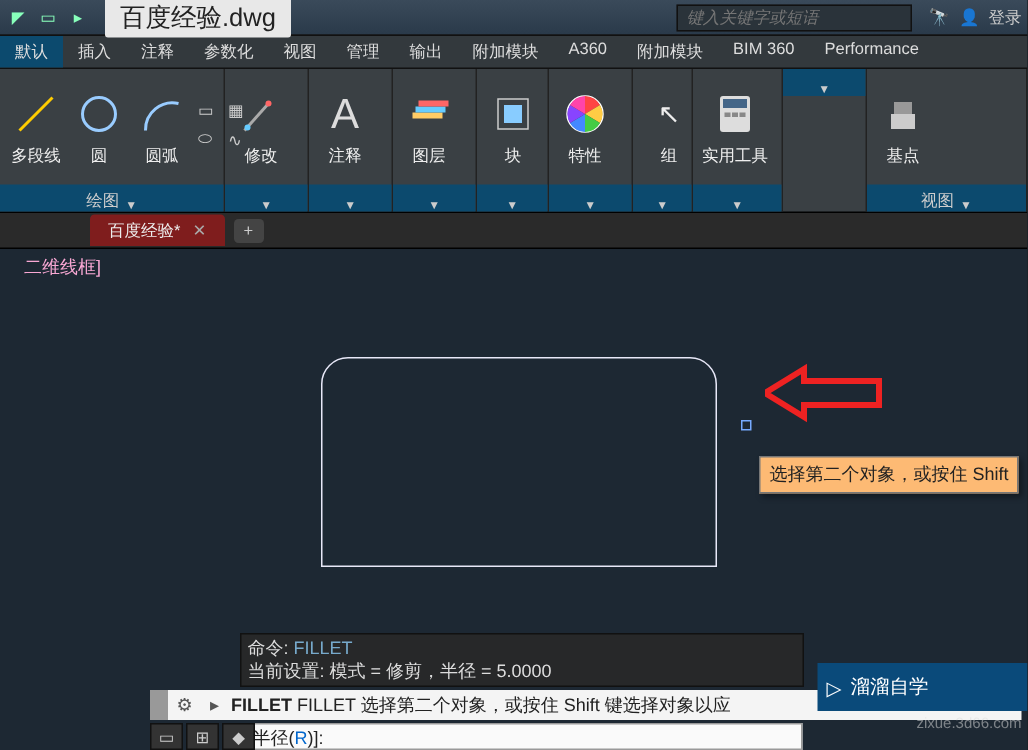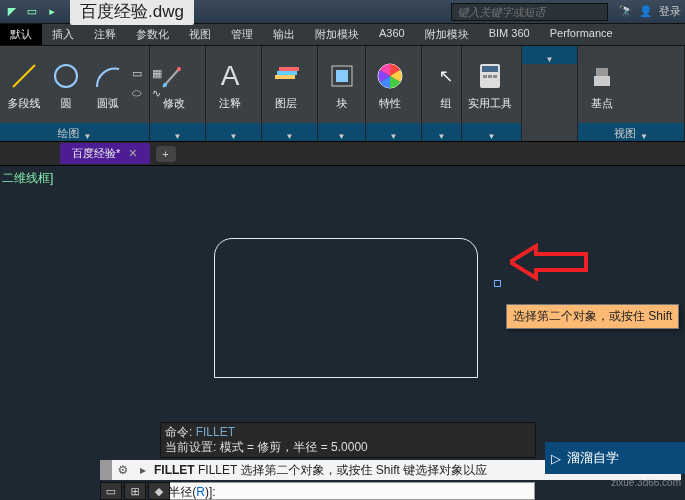--- a/index.html
+++ b/index.html
@@ -6,38 +6,38 @@
   body { background: #1a1a1a; width: 685px; height: 500px; overflow: hidden; position: relative; color: #ccc; font-size: 11px; }
   
   .titlebar { height: 24px; background: linear-gradient(#3a4a5a,#2a3a4a); display: flex; align-items: center; padding: 0 4px; gap: 4px; border-bottom:1px solid #111; }
   .qat-icon { width: 16px; height: 16px; display: flex; align-items: center; justify-content: center; color: #8fb; cursor: pointer; }
   .filename-chip { background: #e8e8e8; color: #222; padding: 2px 10px; border-radius: 2px; margin-left: 6px; font-size: 17px; }
   .title-search { background: #2a333a; color: #aaa; font-style: italic; padding: 2px 6px; width: 157px; border: 1px solid #111; font-size: 11px; margin-left: auto; }
   .title-right { display:flex; align-items:center; gap:6px; margin-left:8px; color:#ccc; }
   
   .ribbon-tabs { display: flex; background: #33393d; height: 22px; border-bottom:1px solid #111; }
   .ribbon-tab { padding: 3px 10px; font-size: 11px; color: #ddd; cursor: pointer; }
-  .ribbon-tab.active { background: #000000; }
+  .ribbon-tab.active { background: #0c4a6e; }
   
   .ribbon { display: flex; height: 96px; background: #3a4044; border-bottom: 1px solid #000; }
   .panel { display: flex; flex-direction: column; border-right: 1px solid #222; position:relative; }
   .panel-body { flex: 1; display: flex; align-items: center; padding: 4px 6px; gap: 6px; }
   .panel-title { height: 18px; background: #0c4a6e; color: #ccc; font-size: 11px; display: flex; align-items: flex-end; justify-content: center; gap:4px; }
   .panel-title .dd { font-size:8px; }
   .tool { display: flex; flex-direction: column; align-items: center; gap: 2px; font-size: 11px; color: #eee; cursor:pointer; }
   .big-icon { width: 36px; height: 36px; display:flex; align-items:center; justify-content:center; }
   .small-grid { display:grid; grid-template-columns: repeat(2,16px); grid-auto-rows:16px; gap:4px; }
   .sm { width:16px; height:16px; }
   
   .filetabs { height: 24px; background: #2a2a2a; display: flex; align-items: center; padding-left: 60px; border-bottom:1px solid #000; }
-  .filetab { background: #4c1d95; padding: 3px 12px; display: flex; align-items: center; gap: 8px; color: #eee; font-size: 11px; border-top-left-radius:3px; border-top-right-radius:3px; }
+  .filetab { background: #7f1d1d; padding: 3px 12px; display: flex; align-items: center; gap: 8px; color: #eee; font-size: 11px; border-top-left-radius:3px; border-top-right-radius:3px; }
   .filetab .x { color:#aaa; cursor:pointer; }
   .addtab { width:20px; height:16px; margin-left:6px; background:#444; display:flex; align-items:center; justify-content:center; border-radius:3px; cursor:pointer; color:#ccc; }
   
-  .badge { position: absolute; left: 2px; top: 170px; color: #86efac; font-size: 12px; }
+  .badge { position: absolute; left: 16px; top: 170px; color: #f9a8d4; font-size: 12px; }
   
   .canvas { position: absolute; left: 0; top: 166px; right: 0; bottom: 0; background: #1d2833; }
   
   .shape-rect { position: absolute; left: 214px; top: 72px; width: 264px; height: 140px; border: 1.5px solid #e8e8f8; border-radius: 18px 18px 0 0; border-bottom:1.5px solid #e8e8f8; background:transparent; }
   .grip { position:absolute; width:7px; height:7px; border:1px solid #7af; background:#1d2833; left: 494px; top: 114px; }
   
   .arrow { position:absolute; left:510px; top:76px; }
   .arrow svg { display:block; }
   
   .tooltip { position:absolute; left:506px; top:138px; background:#fdba74; color:#222; border:1px solid #777; padding:3px 6px; font-size:12px; white-space:nowrap; box-shadow:2px 2px 4px rgba(0,0,0,.4); }

